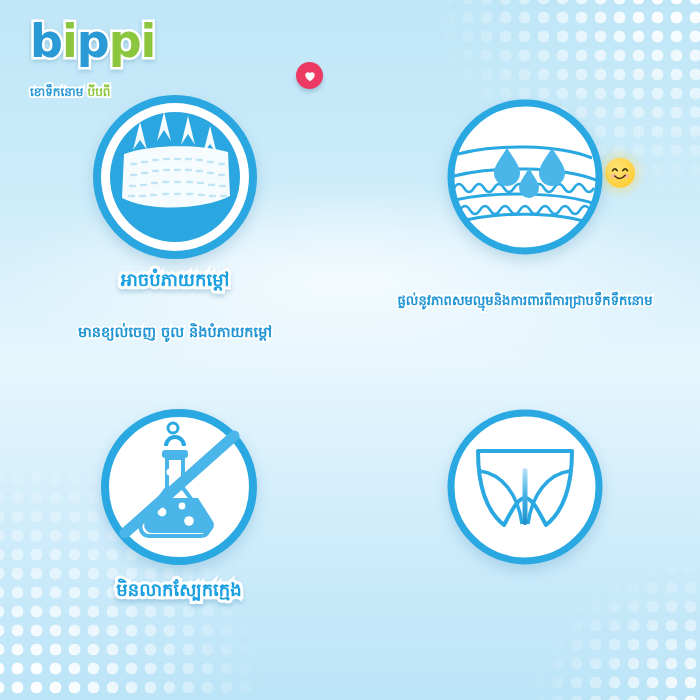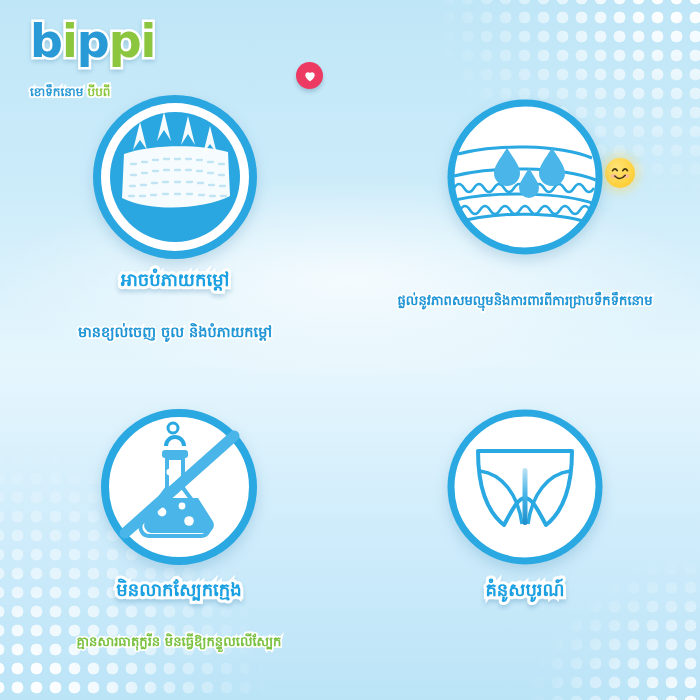--- a/index.html
+++ b/index.html
@@ -234,21 +234,20 @@
           <circle cx="68" cy="110" r="4.4" fill="#ffffff"></circle>
           <circle cx="88" cy="104" r="3.4" fill="#ffffff"></circle>
           <circle cx="95" cy="119" r="4.8" fill="#ffffff"></circle>
           <circle cx="76" cy="70" r="3.6" fill="#ffffff"></circle>
 
           <line x1="31" y1="131" x2="140" y2="34" stroke="#49b5e8" stroke-width="11" stroke-linecap="round"></line>
         </svg>
       </div>
       <div class="caption">
         <div class="headline">មិនលាកស្បែកក្មេង</div>
-        <div class="sub-line green narrow">គ្មានសារធាតុក្លរីន មិនធ្វើឱ្យកន្ទួលលើស្បែក</div>
       </div>
     </div>
 
     <div class="cell cell-4">
       <div class="icon-wrap">
         <svg viewBox="0 0 170 170" aria-hidden="true">
           <defs>
             <linearGradient id="indicatorG" x1="0" y1="0" x2="0" y2="1">
               <stop offset="0%" stop-color="#bfe3f5"></stop>
               <stop offset="45%" stop-color="#49b5e8"></stop>
@@ -261,18 +260,17 @@
 
           <path d="M38 49 C38 82 45 108 64 123 C72 108 78 96 85 96 C92 96 98 108 106 123 C125 108 132 82 132 49" fill="none" stroke="#29a8e2" stroke-width="4" stroke-linejoin="round"></path>
 
           <path d="M40 69 C62 72 78 92 82 122" fill="none" stroke="#29a8e2" stroke-width="3.4"></path>
           <path d="M130 69 C108 72 92 92 88 122" fill="none" stroke="#29a8e2" stroke-width="3.4"></path>
 
           <rect x="82.5" y="66" width="5" height="57" rx="2.5" fill="url(#indicatorG)"></rect>
         </svg>
       </div>
       <div class="caption">
-        <div class="headline">គំនូសបូរណ៍</div>
       </div>
     </div>
 
   </div>
 </div>
 
 </body></html>

